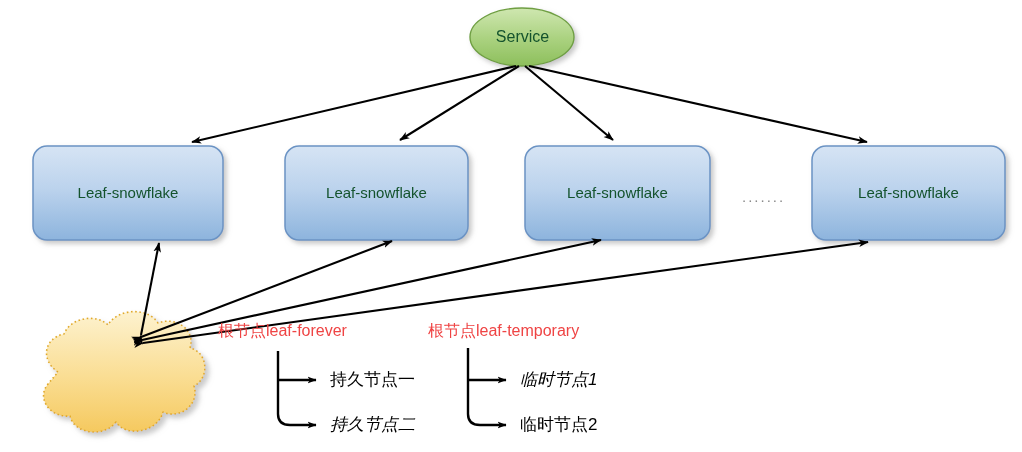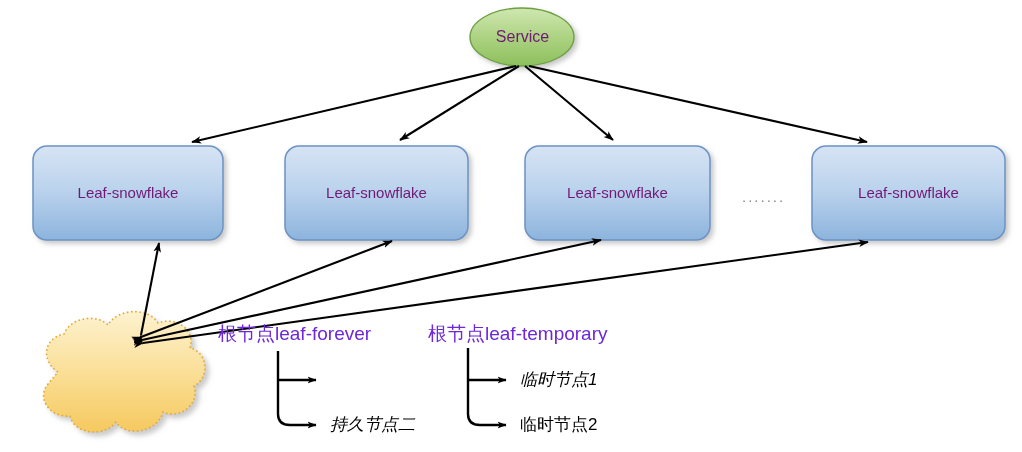--- a/index.html
+++ b/index.html
@@ -18,39 +18,39 @@
   svg.layer {
     position: absolute;
     left: 0;
     top: 0;
     width: 1022px;
     height: 452px;
   }
   .node-text {
     position: absolute;
     text-align: center;
-    color: #701a75;
+    color: #14532d;
     font-size: 15px;
     line-height: 20px;
     white-space: nowrap;
     pointer-events: none;
   }
   .service-text {
     font-size: 16px;
   }
   .cloud-text {
     font-size: 16px;
     line-height: 26px;
     white-space: normal;
     width: 190px;
   }
   .tree-label {
     position: absolute;
-    font-size: 19px;
-    color: #6d28d9;
+    font-size: 16px;
+    color: #ef4444;
     white-space: nowrap;
   }
   .leaf-label {
     position: absolute;
     font-size: 17px;
     color: #000000;
     white-space: nowrap;
   }
   .dots {
     position: absolute;
@@ -149,19 +149,20 @@
 
   <div class="node-text" style="left:33px; top:183px; width:190px;">Leaf-snowflake</div>
   <div class="node-text" style="left:285px; top:183px; width:183px;">Leaf-snowflake</div>
   <div class="node-text" style="left:525px; top:183px; width:185px;">Leaf-snowflake</div>
   <div class="node-text" style="left:812px; top:183px; width:193px;">Leaf-snowflake</div>
 
   <div class="dots" style="left:742px; top:188px;">.......</div>
 
 
   <div class="tree-label" style="left:218px; top:321px;">根节点leaf-forever</div>
+  <div class="leaf-label" style="left:330px; top:368px;">持久节点一</div>
   <div class="leaf-label" style="left:330px; top:413px;font-style:italic;">持久节点二</div>
 
   <div class="tree-label" style="left:428px; top:321px;">根节点leaf-temporary</div>
   <div class="leaf-label" style="left:520px; top:368px;font-style:italic;">临时节点1</div>
   <div class="leaf-label" style="left:520px; top:413px;">临时节点2</div>
 
 </div>
 
 </body></html>

